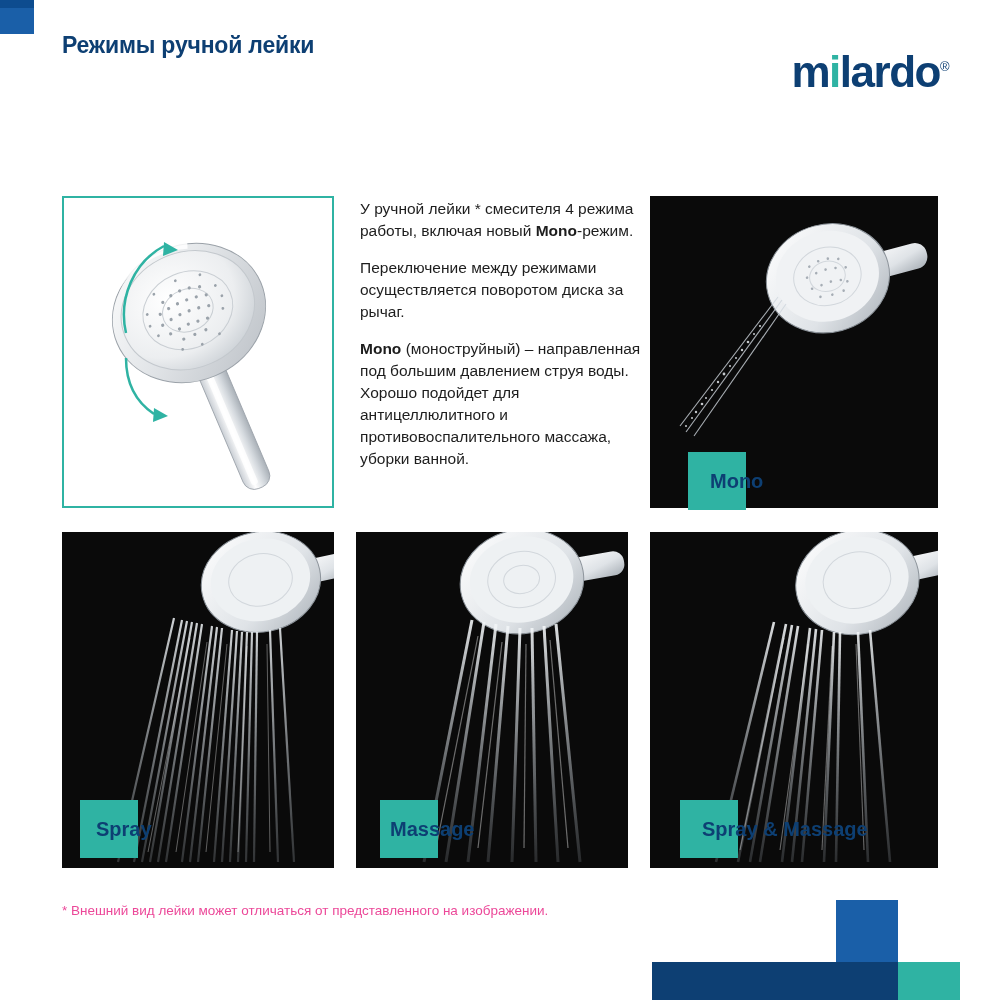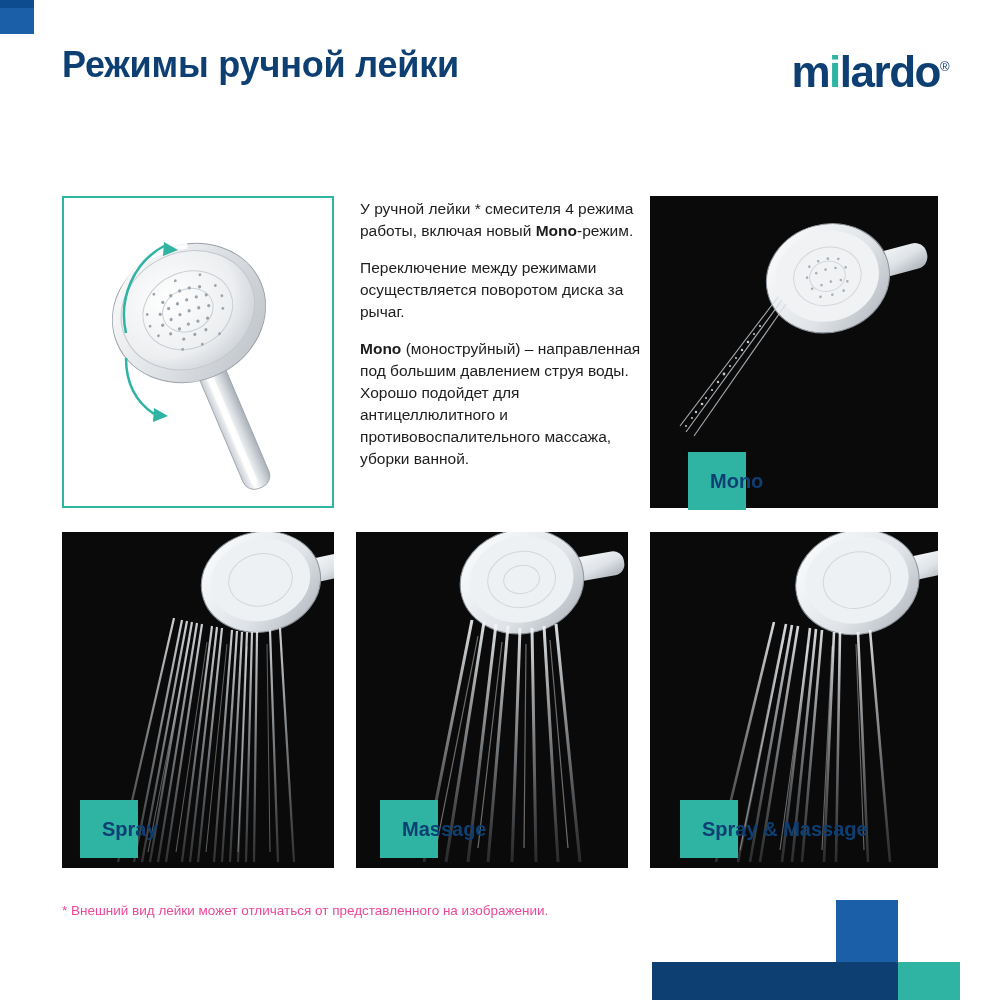--- a/index.html
+++ b/index.html
@@ -8,22 +8,22 @@
     background:#ffffff;
     font-family:"Liberation Sans", sans-serif;
     position:relative;
     overflow:hidden;
     color:#1a1a1a;
   }
   .corner-tl{position:absolute;left:0;top:0;width:34px;height:34px;background:#1a5fa8;}
   .corner-tl2{position:absolute;left:0;top:0;width:34px;height:8px;background:#0d4c8f;}
 
   .page-title{
-    position:absolute;left:62px;top:44px;
-    font-size:36px;font-weight:bold;color:#0d3f73;letter-spacing:-0.2px;
+    position:absolute;left:62px;top:32px;
+    font-size:23px;font-weight:bold;color:#0d3f73;letter-spacing:-0.2px;
   }
 
   .logo{
     position:absolute;right:52px;top:50px;
     font-size:44px;font-weight:bold;color:#0d3f73;
     letter-spacing:-1.5px;
     line-height:1;
   }
   .logo .dot-i{color:#2fb3a3;}
   .logo sup{font-size:13px;font-weight:normal;vertical-align:super;}
@@ -52,23 +52,23 @@
   .badge{
     position:absolute;background:#2fb3a3;
   }
   .badge-label{
     position:absolute;font-weight:bold;color:#0d3f73;font-size:20px;
     white-space:nowrap;
   }
   .badge-mono{left:688px;top:452px;width:58px;height:58px;}
   .label-mono{left:710px;top:470px;}
   .badge-spray{left:80px;top:800px;width:58px;height:58px;}
-  .label-spray{left:102px;top:818px;}
+  .label-spray{left:96px;top:818px;}
   .badge-massage{left:380px;top:800px;width:58px;height:58px;}
-  .label-massage{left:402px;top:818px;}
+  .label-massage{left:390px;top:818px;}
   .badge-both{left:680px;top:800px;width:58px;height:58px;}
   .label-both{left:702px;top:818px;}
 
   .footnote{
     position:absolute;left:62px;top:903px;font-size:13.5px;color:#ec4899;
   }
 
   .corner-sq-blue{position:absolute;left:836px;top:900px;width:62px;height:62px;background:#1a5fa8;}
   .corner-sq-teal{position:absolute;left:898px;top:962px;width:62px;height:38px;background:#2fb3a3;}
   .corner-strip{position:absolute;left:652px;top:962px;width:246px;height:38px;background:#0d3f73;}

